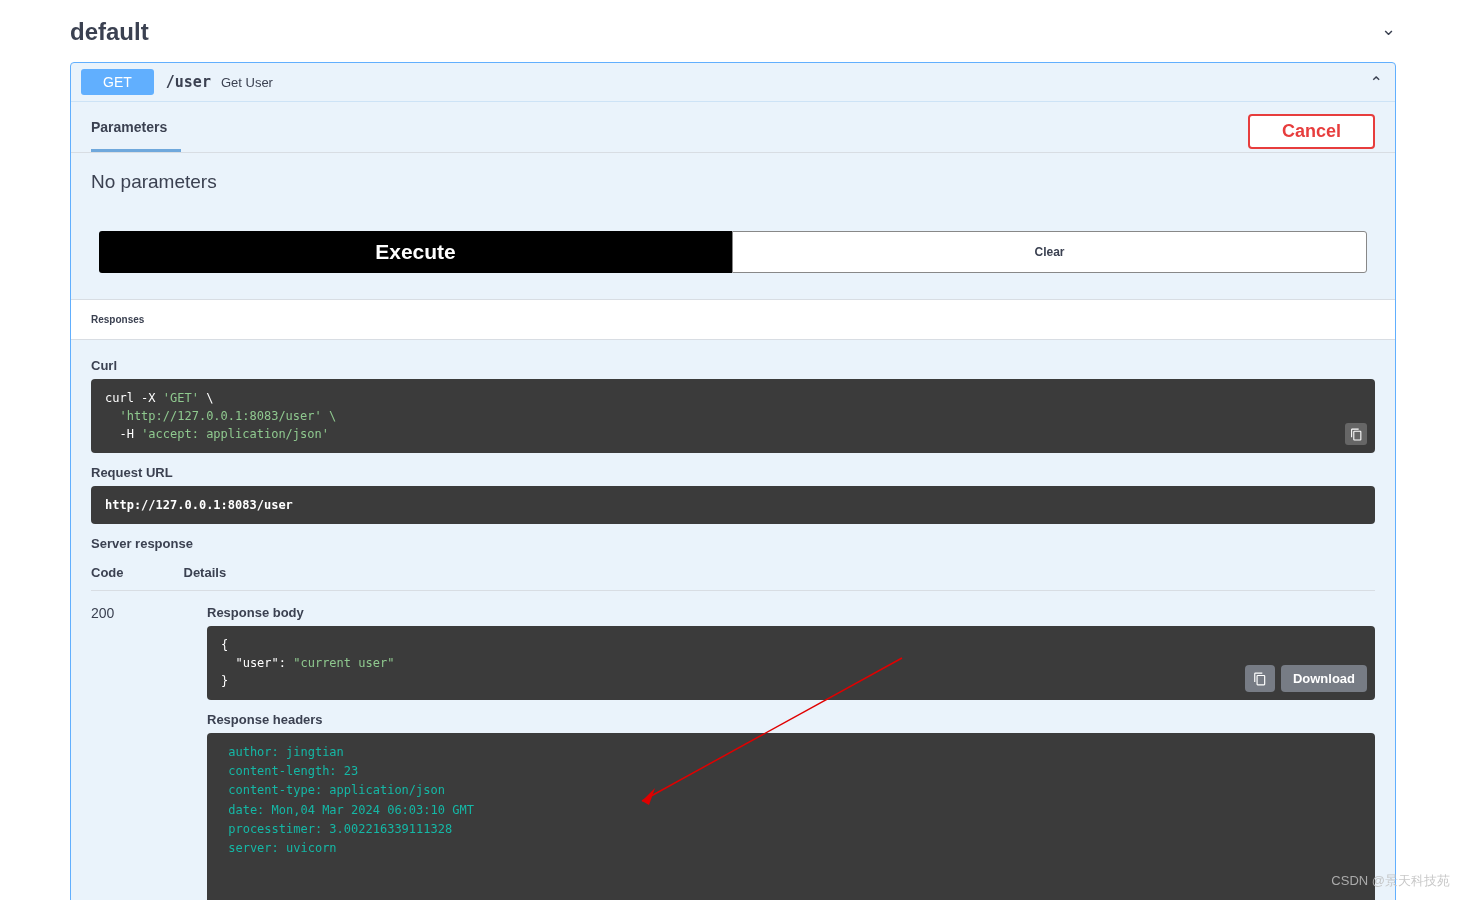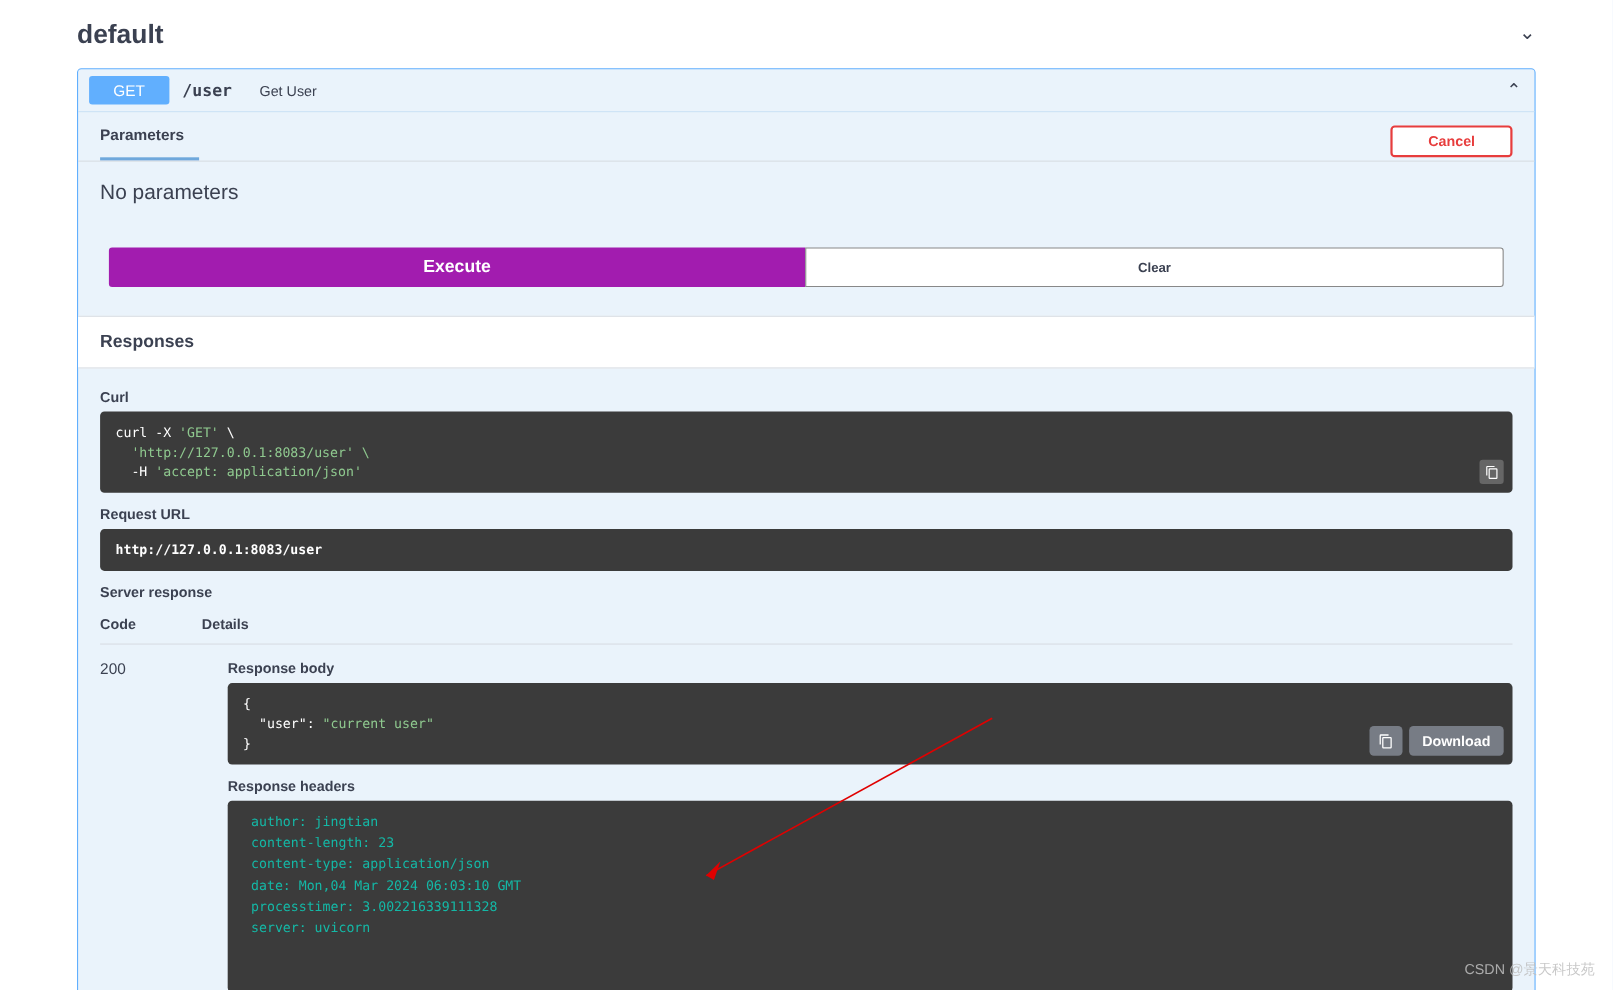--- a/index.html
+++ b/index.html
@@ -3,34 +3,34 @@
 <meta charset="utf-8">
 <style>
 * { box-sizing: border-box; margin: 0; padding: 0; }
 body { font-family: -apple-system, BlinkMacSystemFont, "Segoe UI", sans-serif; background: #fff; color: #3b4151; padding: 0 70px; }
 .section-header { display: flex; justify-content: space-between; padding: 18px 0 8px 0; }
 .section-title { font-size: 24px; font-weight: 700; color: #3b4151; }
 .caret { font-size: 18px; cursor: pointer; user-select: none; }
 .op-block { border: 1px solid #61affe; border-radius: 4px; background: #eaf3fb; margin-top: 8px; }
 .op-header { display: flex; align-items: center; padding: 6px 10px; cursor: pointer; position: relative; }
 .method-badge { background: #61affe; color: #fff; font-weight: 400; font-size: 14px; padding: 5px 22px; border-radius: 3px; margin-right: 12px; }
-.op-path { font-family: "Consolas", monospace; font-weight: 600; font-size: 15px; color: #3b4151; margin-right: 25px; }
+.op-path { font-family: "Consolas", monospace; font-weight: 600; font-size: 15px; color: #3b4151; margin-right: 10px; }
 .op-summary { font-size: 13px; color: #3b4151; }
 .op-caret { position: absolute; right: 12px; font-size: 16px; }
 .op-body { border-top: 1px solid #cde3f6; }
-.params-bar { display: flex; justify-content: space-between; padding: 12px 20px 0 20px; }
+.params-bar { display: flex; align-items: center; justify-content: space-between; padding: 12px 20px 0 20px; }
 .tab-label { font-size: 14px; font-weight: 700; color: #3b4151; padding-bottom: 10px; position: relative; }
 .tab-underline { height: 3px; background: #6fa8dc; width: 90px; margin-left: 20px; }
-.cancel-btn { border: 2px solid #e73d3d; color: #e73d3d; background: #fff; font-weight: 700; font-size: 13px; padding: 5px 32px; border-radius: 4px; cursor: pointer; }
+.cancel-btn { border: 2px solid #e73d3d; color: #e73d3d; background: #fff; font-weight: 700; font-size: 18px; padding: 5px 32px; border-radius: 4px; cursor: pointer; }
 .divider { height: 1px; background: #d8dde3; margin: 0; }
 .no-params { padding: 18px 20px 26px 20px; font-size: 19px; color: #3b4151; }
 .btn-row { display: flex; padding: 12px 28px 26px 28px; gap: 0; }
-.execute-btn { flex: 1; background: #a21caf; color: #fff; border: none; font-weight: 700; font-size: 16px; padding: 9px 0; cursor: pointer; border-radius: 3px 0 0 3px; }
+.execute-btn { flex: 1; background: #000000; color: #fff; border: none; font-weight: 700; font-size: 21px; padding: 9px 0; cursor: pointer; border-radius: 3px 0 0 3px; }
 .clear-btn { flex: 1; background: #fff; color: #3b4151; border: 1px solid #888; font-weight: 700; font-size: 12px; padding: 9px 0; cursor: pointer; border-radius: 0 3px 3px 0; }
-.resp-title { font-size: 16px; font-weight: 700; padding: 14px 20px; background: #fff; border-top: 1px solid #d8dde3; border-bottom: 1px solid #d8dde3; }
+.resp-title { font-size: 10px; font-weight: 700; padding: 14px 20px; background: #fff; border-top: 1px solid #d8dde3; border-bottom: 1px solid #d8dde3; }
 .resp-inner { padding: 18px 20px; }
 .sub-label { font-size: 13px; font-weight: 700; color: #3b4151; margin-bottom: 6px; margin-top: 12px; }
 .sub-label:first-child { margin-top: 0; }
 .code-block { background: #3b3b3b; color: #fff; border-radius: 4px; padding: 10px 14px; font-family: "Consolas", monospace; font-size: 12px; line-height: 1.5; position: relative; white-space: pre; overflow-x: auto; }
 .code-block .str { color: #8fc98f; }
 .copy-icon { position: absolute; right: 8px; bottom: 8px; width: 22px; height: 22px; background: #666; border-radius: 3px; display: flex; align-items: center; justify-content: center; cursor: pointer; }
 .copy-icon svg { width: 13px; height: 13px; fill: #fff; }
 .cols-header { display: flex; gap: 60px; font-size: 13px; font-weight: 700; color: #3b4151; margin-top: 14px; padding-bottom: 10px; border-bottom: 1px solid #d8dde3; }
 .resp-row { display: flex; gap: 76px; margin-top: 14px; }
 .code-col { width: 40px; font-size: 14px; color: #3b4151; }

